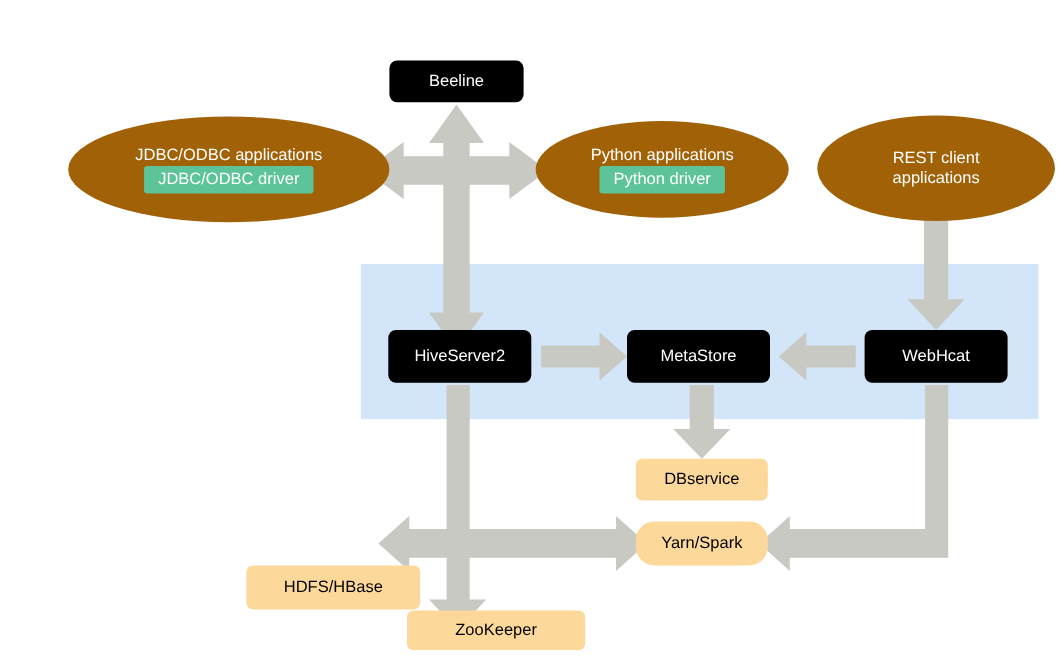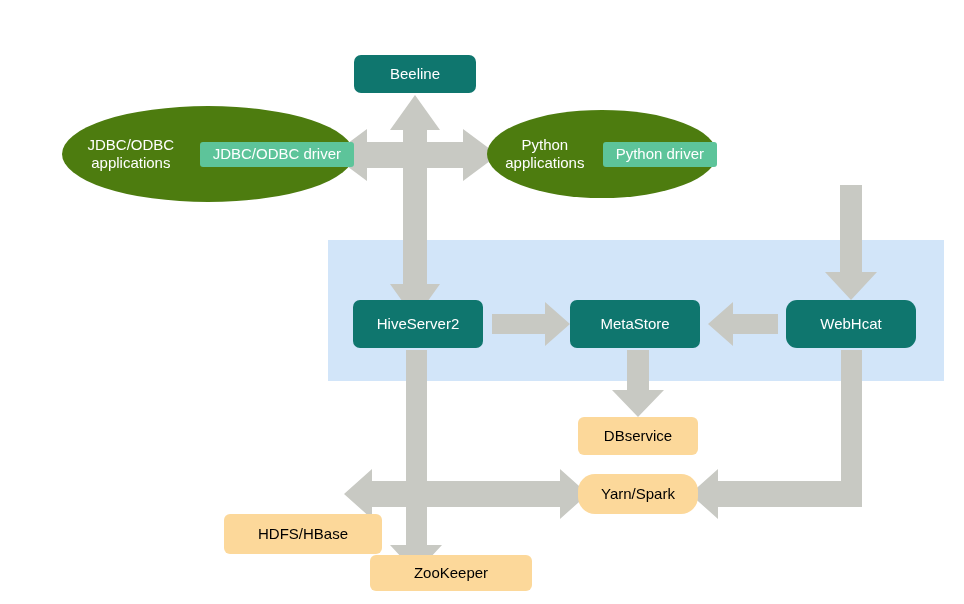--- a/index.html
+++ b/index.html
@@ -31,36 +31,36 @@
   .node {
     position: absolute;
     display: flex;
     align-items: center;
     justify-content: center;
     box-sizing: border-box;
     text-align: center;
     line-height: 1.2;
   }
   .node-green {
-    background: #0f766e;
+    background: #000000;
     color: #ffffff;
     border-radius: 7px;
     font-size: 15px;
   }
   .node-orange {
     background: #fcd89a;
     color: #000000;
     border-radius: 6px;
     font-size: 15px;
   }
   .node-ellipse {
-    background: #4d7c0f;
+    background: #a16207;
     color: #ffffff;
     border-radius: 50%;
-    flex-direction: row;
+    flex-direction: column;
     font-size: 15px;
   }
   .ellipse-title {
     display: block;
     white-space: pre-line;
   }
   .driver-chip {
     display: inline-block;
     background: #5dc49a;
     color: #ffffff;
@@ -114,30 +114,34 @@
   <div class="node node-ellipse" style="left:62px; top:106px; width:292px; height:96px;">
     <span class="ellipse-title">JDBC/ODBC applications</span>
     <span class="driver-chip">JDBC/ODBC driver</span>
   </div>
 
   <div class="node node-ellipse" style="left:487px; top:110px; width:230px; height:88px;">
     <span class="ellipse-title">Python applications</span>
     <span class="driver-chip">Python driver</span>
   </div>
 
+  <div class="node node-ellipse" style="left:743px; top:105px; width:216px; height:96px;">
+    <span class="ellipse-title">REST client
+applications</span>
+  </div>
 
   <div class="node node-green" style="left:353px; top:300px; width:130px; height:48px;">
     <span>HiveServer2</span>
   </div>
 
   <div class="node node-green" style="left:570px; top:300px; width:130px; height:48px;">
     <span>MetaStore</span>
   </div>
 
-  <div class="node node-green" style="left:786px; top:300px; width:130px; height:48px;border-radius:11px;">
+  <div class="node node-green" style="left:786px; top:300px; width:130px; height:48px;">
     <span>WebHcat</span>
   </div>
 
   <div class="node node-orange" style="left:578px; top:417px; width:120px; height:38px;">
     <span>DBservice</span>
   </div>
 
   <div class="node node-orange" style="left:224px; top:474px; width:158px; height:40px;margin-top:40px;">
     <span>HDFS/HBase</span>
   </div>

